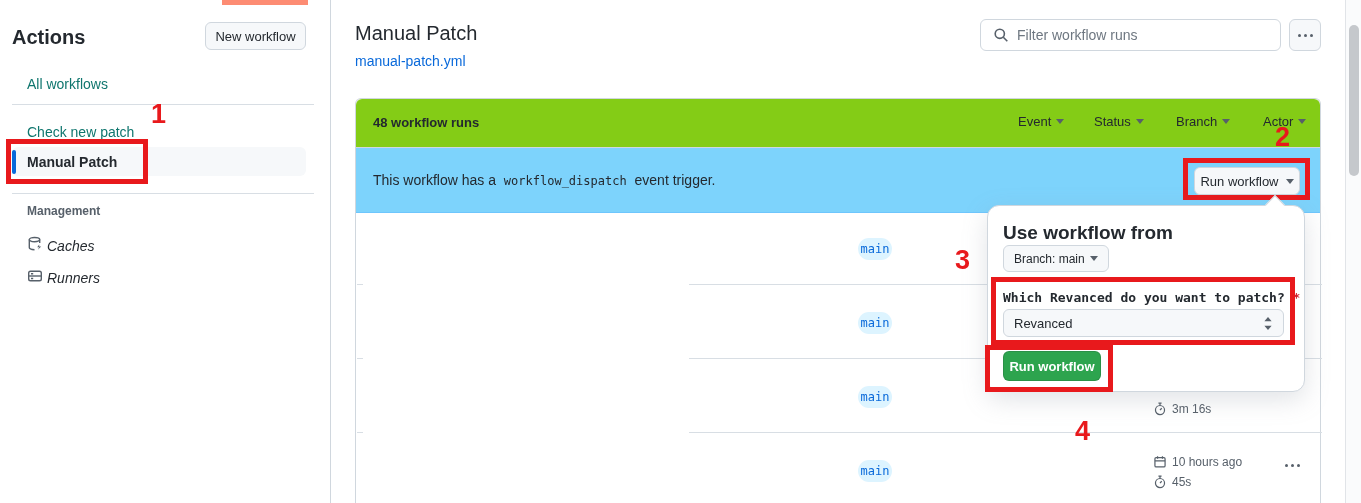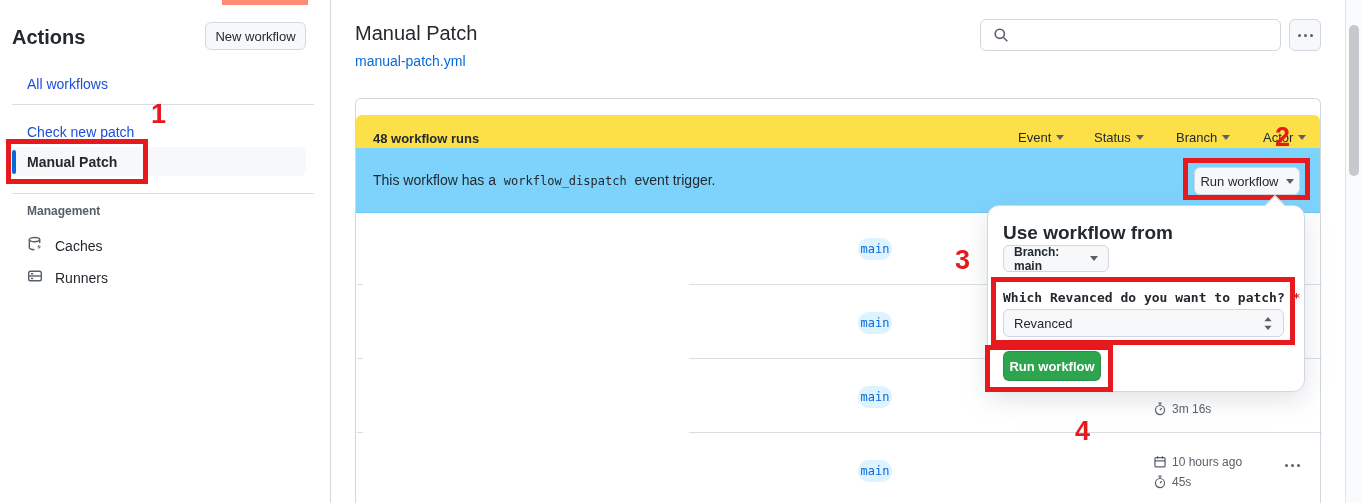--- a/index.html
+++ b/index.html
@@ -10,45 +10,45 @@
 
   
   .sidebar-border { left:330px; top:0; width:1px; height:503px; background:#d0d7de; }
   .tab-underline { left:222px; top:0; width:86px; height:5px; background:#fd8c73; }
   .actions-title { left:12px; top:26px; font-size:20px; font-weight:700; }
   .btn-secondary {
     display:flex; align-items:center; justify-content:center;
     background:#f6f8fa; border:1px solid #d0d7de; border-radius:6px;
     font-size:13px; font-weight:500; color:#24292f; cursor:pointer;
   }
-  .side-item { font-size:14px; color:#1d4ed8; display:flex; align-items:center; }
+  .side-item { font-size:14px; color:#0f766e; display:flex; align-items:center; }
   .divider { height:1px; background:#d8dee4; }
   .selected-item { background:#f6f8fa; border-radius:6px; }
   .accent-bar { width:4px; border-radius:2px; background:#0969da; }
   .section-label { font-size:12px; font-weight:600; color:#57606a; }
-  .icon-item { display:flex; align-items:center; gap:12px; font-size:14px; }
+  .icon-item { display:flex; align-items:center; gap:4px; font-size:14px;font-style:italic; }
 
   
   .page-title { font-size:20px; font-weight:400; color:#24292f; }
   .file-link { font-size:14px; color:#0969da; text-decoration:none; cursor:pointer; }
   .search-box {
     display:flex; align-items:center; gap:8px;
     border:1px solid #d0d7de; border-radius:6px; background:#fff; padding:0 12px;
   }
   .search-box input {
     border:none; outline:none; font-size:14px; width:100%;
     font-family:"Liberation Sans", sans-serif; color:#24292f; background:transparent;
   }
   .search-box input::placeholder { color:#6e7781; }
 
   
   .runs-table { left:355px; top:98px; width:966px; height:405px;
     border:1px solid #d0d7de; border-bottom:none; border-radius:6px 6px 0 0; background:#fff; }
-  .table-header { position:absolute; left:0; top:16px; width:100%; height:49px;
-    background:#fde047; border-bottom:1px solid #d0d7de; border-radius:6px 6px 0 0; }
+  .table-header { position:absolute; left:0; top:0; width:100%; height:49px;
+    background:#84cc16; border-bottom:1px solid #d0d7de; border-radius:6px 6px 0 0; }
   .count-label { position:absolute; left:17px; top:16px; font-size:13px; font-weight:700; }
   .filter { position:absolute; top:15px; display:flex; align-items:center; gap:5px;
     font-size:13px; color:#24292f; cursor:pointer; }
   .caret { width:0; height:0; border-left:4px solid transparent; border-right:4px solid transparent;
     border-top:5px solid #57606a; display:inline-block; }
   .banner { position:absolute; left:0; top:49px; width:100%; height:65px; background:#7dd3fc;
     border-bottom:1px solid rgba(84,174,255,0.35); }
   .banner-text { position:absolute; left:17px; top:24px; font-size:14px; color:#24292f; }
   .code { font-family:"DejaVu Sans Mono", monospace; font-size:12px; }
   .sep { position:absolute; height:1px; background:#d8dee4; }
@@ -140,20 +140,21 @@
   <div class="abs page-title" style="left:355px; top:22px;">Manual Patch</div>
   <a class="abs file-link" style="left:355px; top:53px;">manual-patch.yml</a>
 
   <div class="abs search-box" style="left:980px; top:19px; width:301px; height:32px;">
     <span style="display:flex;">
       <svg width="16" height="16" viewBox="0 0 16 16" fill="none" stroke="#57606a" stroke-width="1.6">
         <circle cx="6.8" cy="6.8" r="4.6"></circle>
           <path d="M10.3 10.3L14.3 14.3"></path>
       </svg>
     </span>
+    <input type="text" placeholder="Filter workflow runs" style="">
   </div>
 
   <button class="abs btn-secondary" style="left:1289px; top:19px; width:32px; height:32px;">
     <span class="kebab-dots">
         <i></i>
         <i></i>
         <i></i>
       </span>
   </button>
 
@@ -241,21 +242,21 @@
     </div>
   </div>
 
   <div class="abs red-box" style="left:1183px; top:158px; width:127px; height:42px;"></div>
 
   <div class="abs panel">
     <div class="panel-notch"></div>
 
     <div class="panel-heading">Use workflow from</div>
 
-    <div class="select-control" style="position:absolute; left:15px; top:39px; width:106px; height:27px; font-size:12px; font-weight:700;">
+    <div class="select-control" style="position:absolute; left:15px; top:39px; width:106px; height:27px; font-size:12px; font-weight:400;">
       <span>Branch: main</span>
       <span class="caret"></span>
     </div>
 
     <div class="abs mono-label" style="left:15px; top:84px;">
       <span>Which Revanced do you want to patch?</span>
       <span class="req">*</span>
     </div>
 
     <div class="select-control" style="position:absolute; left:15px; top:103px; width:281px; height:28px;">

